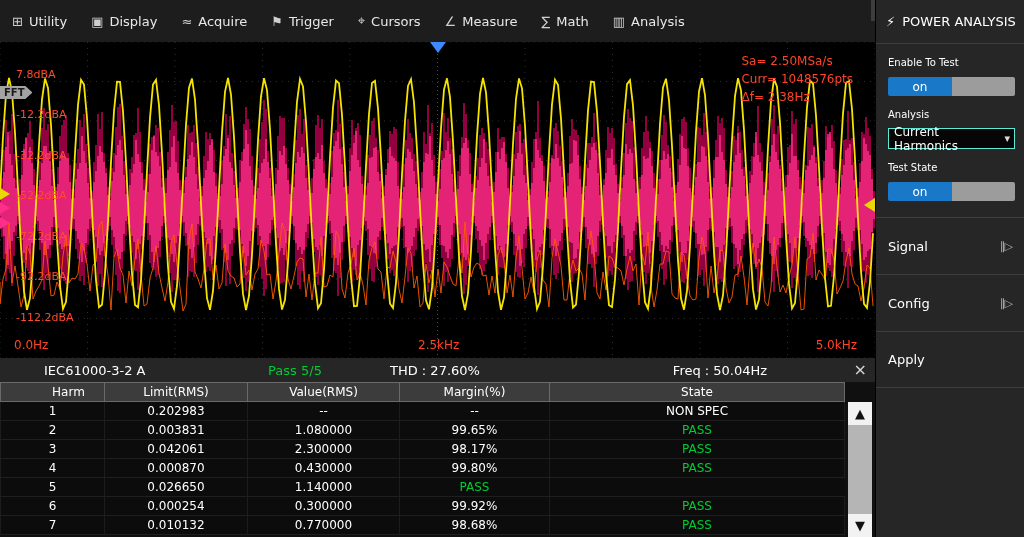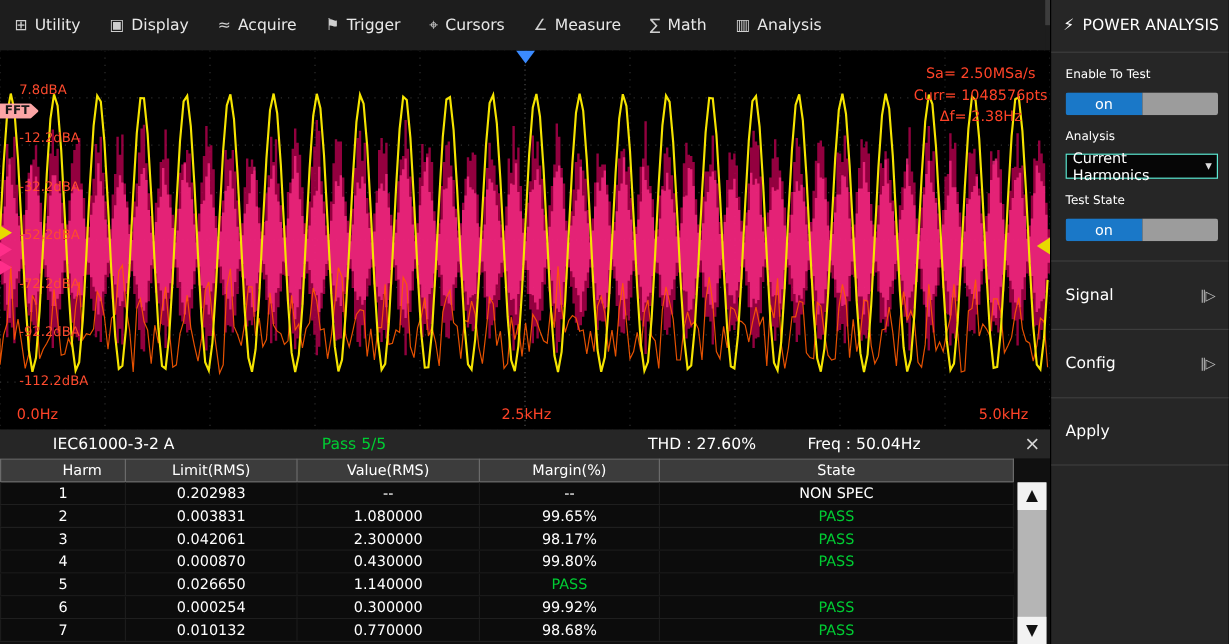--- a/index.html
+++ b/index.html
@@ -14,25 +14,25 @@
   .logo-block { position:absolute; right:0; top:0; width:153px; height:42px; background:#1d1d1d; }
   .logo-top { display:flex; height:21px; align-items:stretch; }
   .brand { background:#3d3d3d; color:#fff; font-weight:bold; font-size:13px; letter-spacing:1px; padding:2px 10px 0 10px; flex:1; }
   .trigd { color:#00e050; font-size:12px; padding:3px 8px 0 6px; }
   .freq-line { height:21px; color:#fff; font-size:12px; display:flex; align-items:center; justify-content:center; }
 
   
   .scope { position:absolute; left:0; top:42px; width:875px; height:316px; background:#000; overflow:hidden; }
   .scope svg { position:absolute; left:0; top:0; }
   .db-label { position:absolute; left:16px; color:#ff4b2e; font-size:11px; z-index:1; }
-  .fft-badge { position:absolute; left:0; top:44px; background:#fca5a5; color:#1a1a1a; font-size:10px; font-weight:bold; padding:1px 8px 1px 4px; clip-path:polygon(0 0,78% 0,100% 50%,78% 100%,0 100%); z-index:1; }
+  .fft-badge { position:absolute; left:0; top:44px; background:#a3a3a3; color:#1a1a1a; font-size:10px; font-weight:bold; padding:1px 8px 1px 4px; clip-path:polygon(0 0,78% 0,100% 50%,78% 100%,0 100%); z-index:1; }
   .ptr { position:absolute; left:0; width:0; height:0; border-top:6px solid transparent; border-bottom:6px solid transparent; z-index:1; }
   .ptr.yellow { border-left:10px solid #e8d900; }
   .ptr.pink   { border-left:10px solid #ff2e8a; }
-  .sa-info { position:absolute; right:2px; top:10px; text-align:center; color:#ff4328; font-size:12px; line-height:18px; z-index:3; }
+  .sa-info { position:absolute; right:22px; top:10px; text-align:left; color:#ff4328; font-size:12px; line-height:18px; z-index:3; }
   .freq-axis-label { position:absolute; bottom:6px; color:#ff4328; font-size:12px; z-index:3; }
   .fa-0 { left:14px; } .fa-1 { left:418px; } .fa-2 { right:18px; }
   .trig-pos { position:absolute; left:430px; top:0; width:0; height:0; border-left:8px solid transparent; border-right:8px solid transparent; border-top:11px solid #3b8bff; z-index:3; }
   .trig-level { position:absolute; right:0; top:156px; width:0; height:0; border-top:7px solid transparent; border-bottom:7px solid transparent; border-right:11px solid #e8d900; z-index:3; }
 
   
   .sidebar { position:absolute; left:875px; top:0; width:149px; height:537px; background:#262626; border-left:1px solid #000; color:#fff; }
   .sb-header { height:44px; display:flex; align-items:center; gap:7px; padding-left:10px; font-size:13px; border-bottom:1px solid #3d3d3d; }
   .sb-header .mi-icon { color:#fff; }
   .sb-label { font-size:10px; padding:13px 12px 0 12px; }
@@ -44,21 +44,21 @@
   .sb-row { height:57px; display:flex; align-items:center; justify-content:space-between; padding:0 12px; font-size:13px; border-top:1px solid #3d3d3d; cursor:pointer; }
   .sb-row.first { margin-top:14px; }
   .step-icon { color:#b8b8b8; font-size:11px; letter-spacing:-1px; }
   .sb-row.apply { border-bottom:1px solid #3d3d3d; }
 
   
   .results { position:absolute; left:0; top:358px; width:875px; height:179px; background:#101010; }
   .r-title { position:relative; height:24px; background:#262626; display:flex; align-items:center; color:#fff; font-size:13px; }
   .rt-standard { width:200px; padding-left:44px; }
   .rt-pass { width:190px; text-align:center; color:#00cc33; }
-  .rt-thd { width:240px; text-align:right; }
+  .rt-thd { width:240px; text-align:left; }
   .rt-freq { width:180px; text-align:center; }
   .close-btn { position:absolute; right:8px; top:2px; color:#d5d5d5; font-size:16px; cursor:pointer; }
   .t-head { display:grid; grid-template-columns:105px 143px 152px 150px 295px; width:845px; height:20px; background:#3c3c3c; }
   .t-head .c { border:1px solid #6a6a6a; border-left:none; color:#fff; font-size:12px; display:flex; align-items:center; justify-content:center; }
   .t-head .c:first-child { border-left:1px solid #6a6a6a;padding-left:32px; }
   .t-rows { width:845px; }
   .t-row { display:grid; grid-template-columns:105px 143px 152px 150px 295px; height:19px; background:#0c0c0c; border-bottom:1px solid #1f1f1f; }
   .t-row .c { color:#fff; font-size:12px; display:flex; align-items:center; justify-content:center; border-right:1px solid #1c1c1c; }
   .t-row .c:first-child { border-left:1px solid #1c1c1c; }
   .state-pass { color:#00cc33 !important; }

